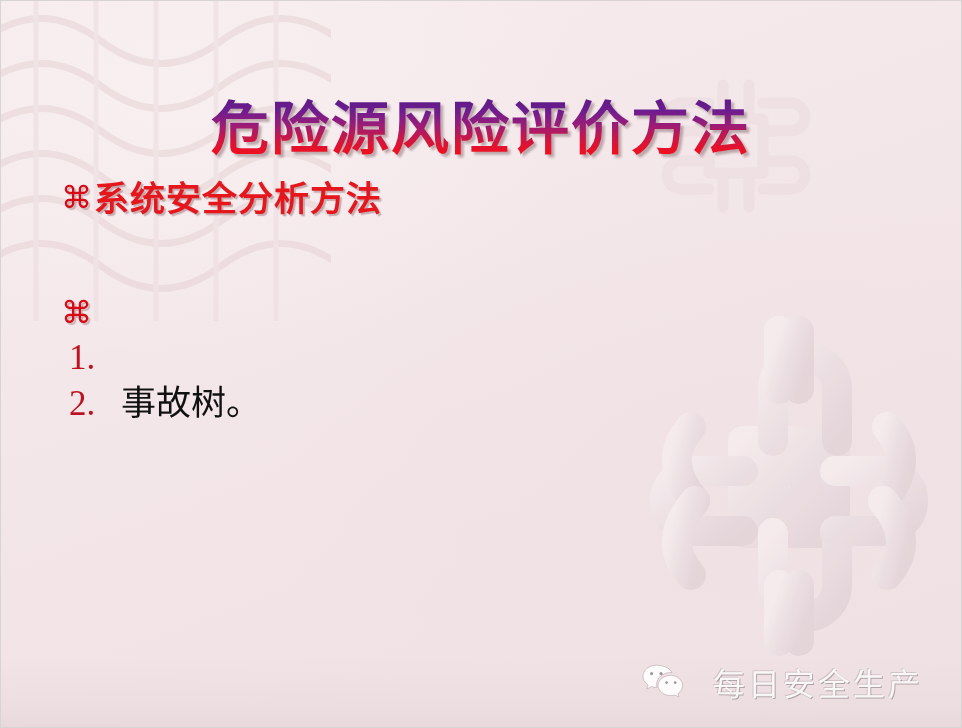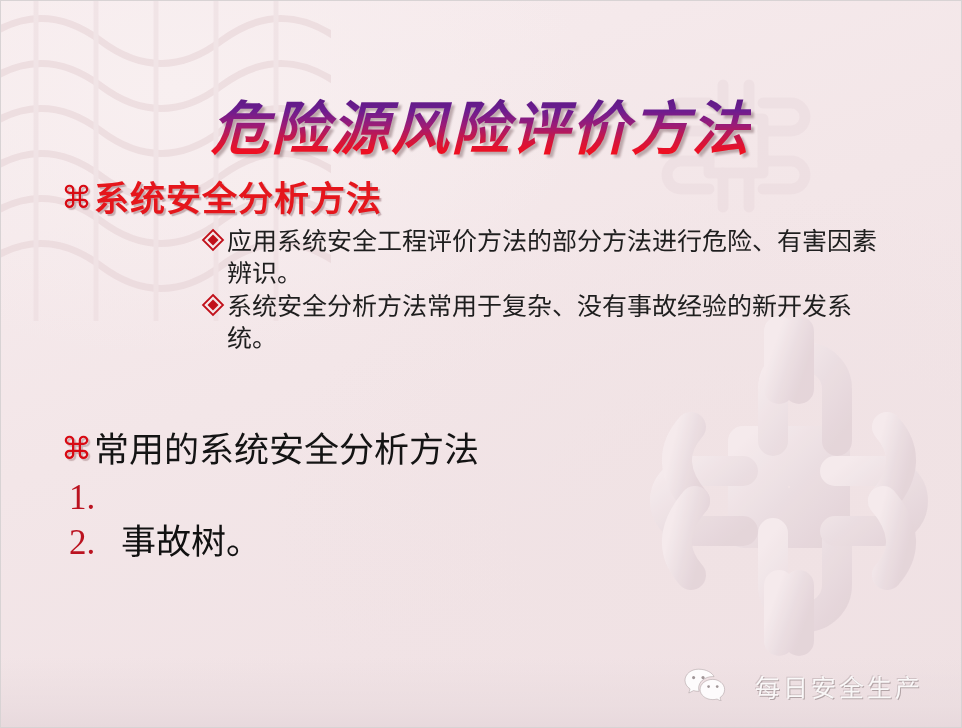--- a/index.html
+++ b/index.html
@@ -79,21 +79,20 @@
         #6d1d8f 20%,
         #9a1c78 42%,
         #d01640 66%,
         #ee1022 84%,
         #f10c16 100%);
     -webkit-background-clip: text;
     background-clip: text;
     color: transparent;
     -webkit-text-fill-color: transparent;
     filter: drop-shadow(3px 3px 1px rgba(120,90,95,.45));
-    font-style: italic;
   }
 
   
   .content {
     position: absolute;
     left: 60px;
     top: 178px;
     right: 36px;
   }
 
@@ -194,21 +193,21 @@
     right: 38px;
     bottom: 22px;
     display: flex;
     align-items: center;
     gap: 12px;
     opacity: .92;
   }
 
   .wechat-mark .wm-text {
     font-family: Liberation Serif, serif;
-    font-size: 25px;
+    font-size: 32px;
     letter-spacing: 3px;
     color: rgba(255,255,255,.93);
     text-shadow:
        1px 1px 0 rgba(120,105,108,.55),
       -1px -1px 0 rgba(150,135,138,.35);
     margin-left: 16px;
   }
 </style>
 </head>
 <body>
@@ -276,46 +275,25 @@
     <h1 class="title">危险源风险评价方法</h1>
   </div>
 
   <div class="content">
 
     <div class="lvl1 red">
       <span class="bullet">⌘</span>
       <span class="lvl1-text">系统安全分析方法</span>
     </div>
 
-    <ul class="sub-list">
-      <li class="sub-item">
-        <span class="sub-bullet">
-          <svg viewBox="0 0 24 24" width="24" height="24" aria-hidden="true">
-            <polygon points="12,2 22,12 12,22 2,12" fill="none" stroke="#c1101a" stroke-width="1.8"></polygon>
-            <polygon points="12,6.5 17.5,12 12,17.5 6.5,12" fill="#c1101a"></polygon>
-          </svg>
-        </span>
-        <span class="sub-text">应用系统安全工程评价方法的部分方法进行危险、有害因素辨识。</span>
-      </li>
-      <li class="sub-item">
-        <span class="sub-bullet">
-          <svg viewBox="0 0 24 24" width="24" height="24" aria-hidden="true">
-            <polygon points="12,2 22,12 12,22 2,12" fill="none" stroke="#c1101a" stroke-width="1.8"></polygon>
-            <polygon points="12,6.5 17.5,12 12,17.5 6.5,12" fill="#c1101a"></polygon>
-          </svg>
-        </span>
-        <span class="sub-text">系统安全分析方法常用于复杂、没有事故经验的新开发系统。</span>
-      </li>
-    </ul>
 
     <div class="gap"></div>
 
     <div class="lvl1 black">
       <span class="bullet">⌘</span>
-      <span class="lvl1-text">常用的系统安全分析方法</span>
     </div>
 
     <ol class="num-list">
       <li class="num-item">
         <span class="num">1.</span>
       </li>
       <li class="num-item">
         <span class="num">2.</span>
         <span class="num-text">事故树。</span>
       </li>

